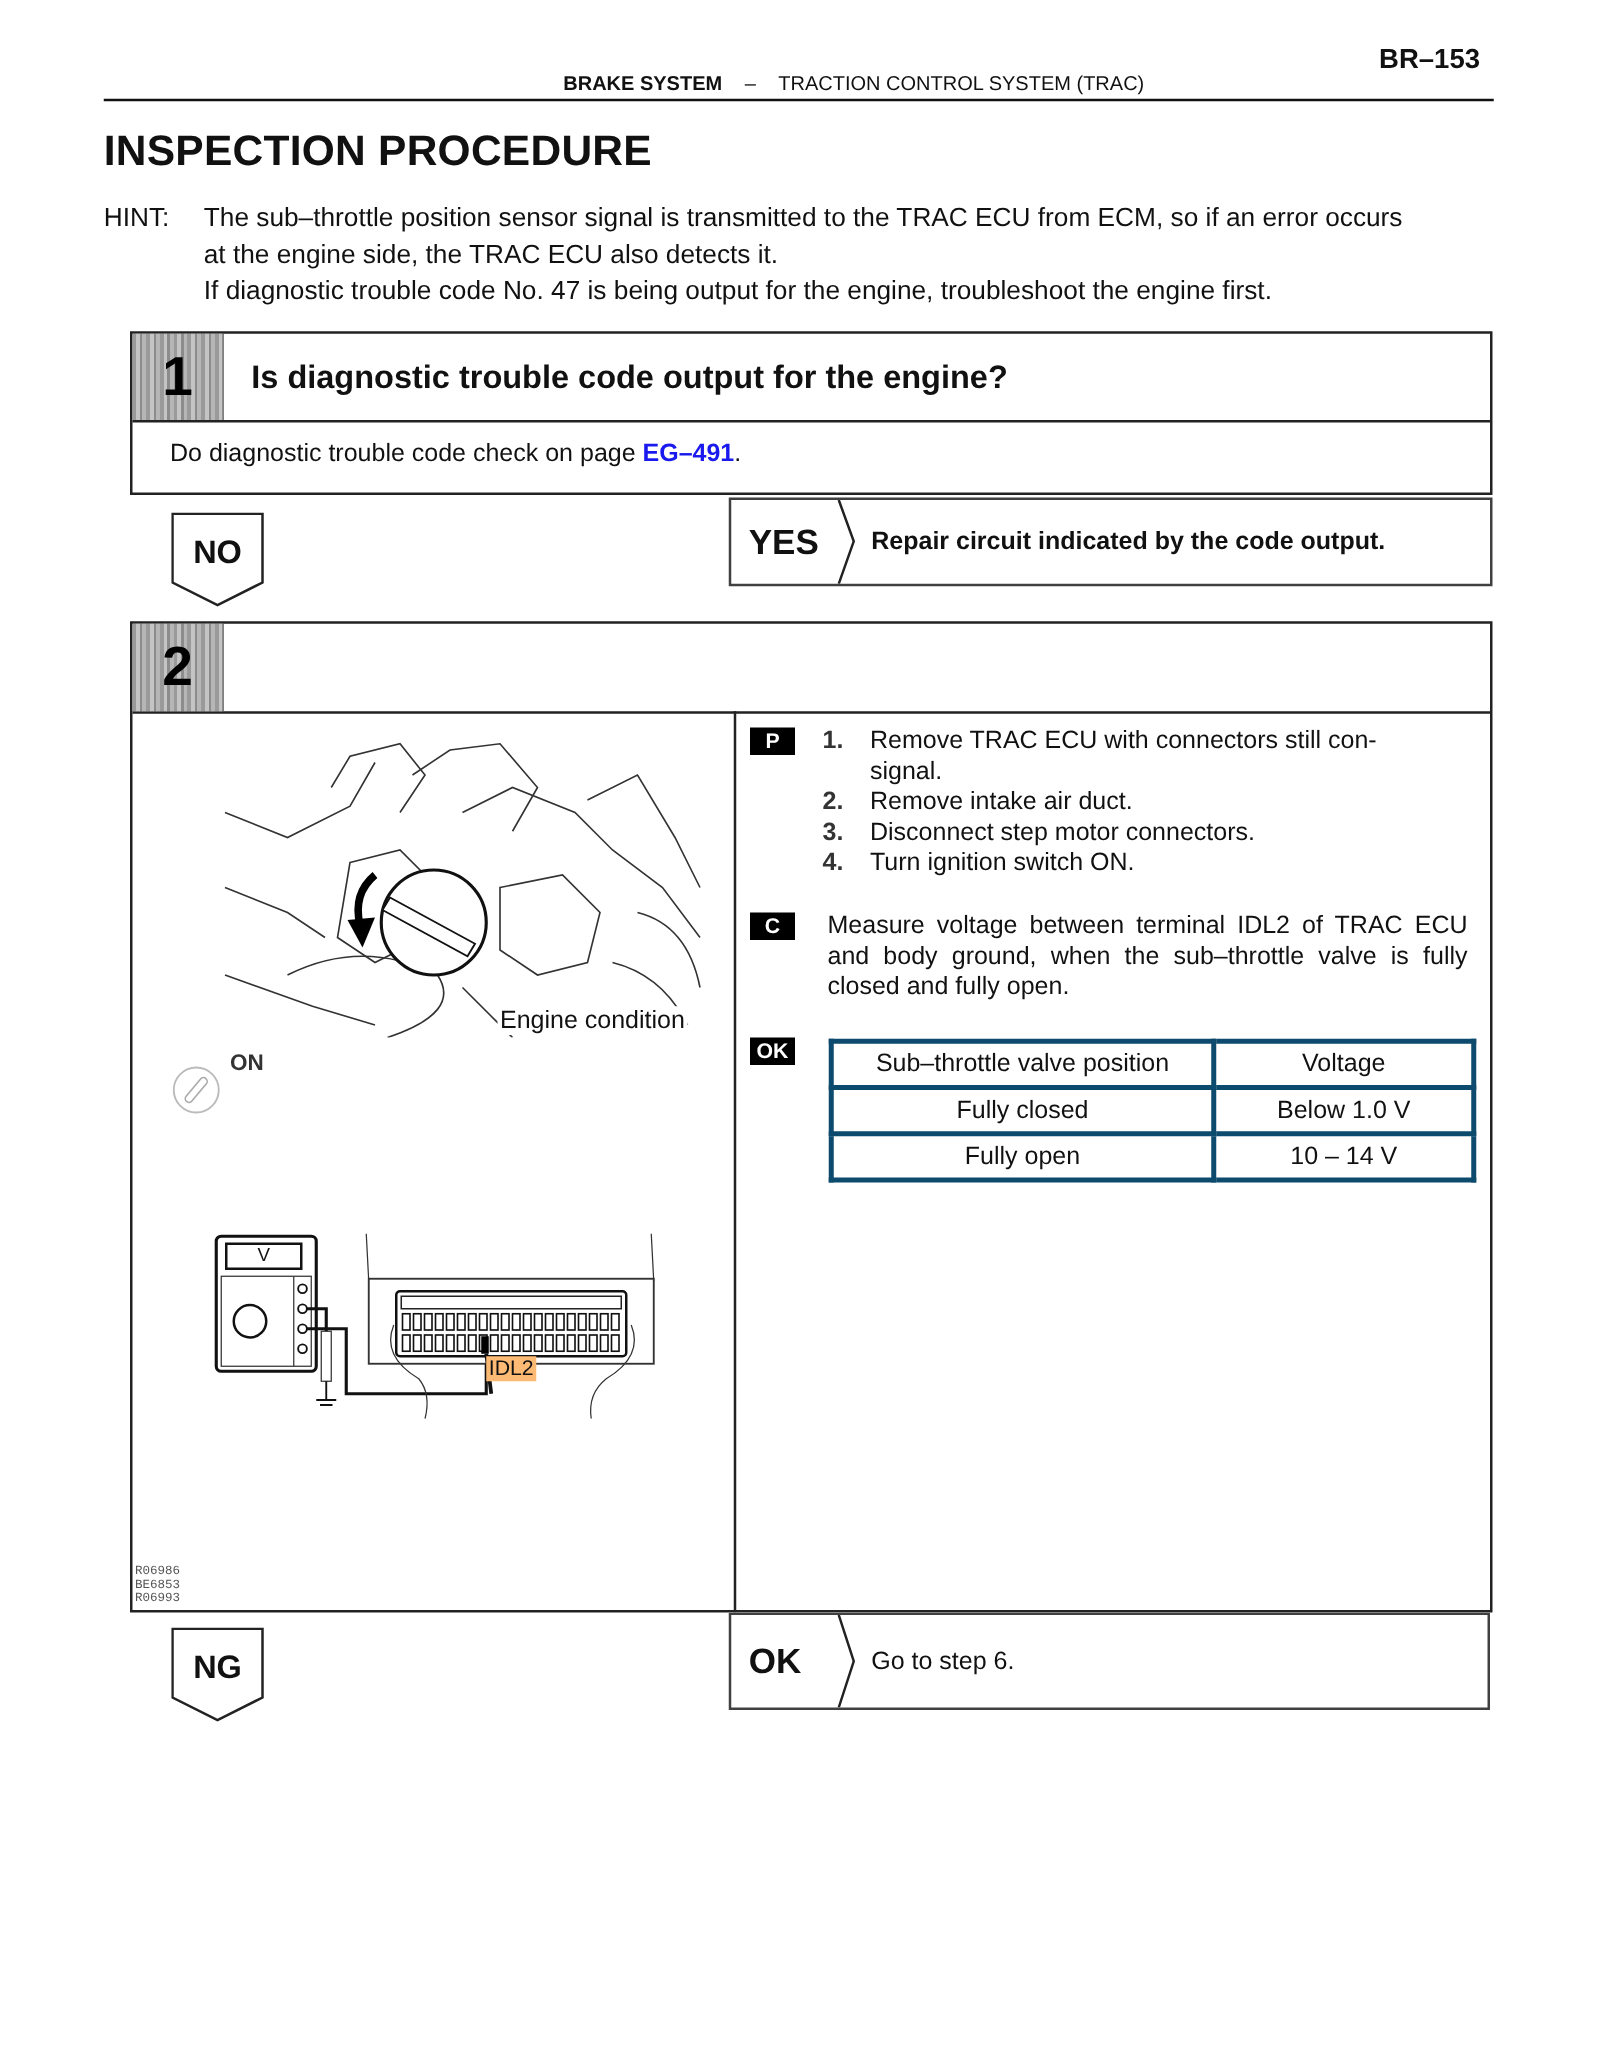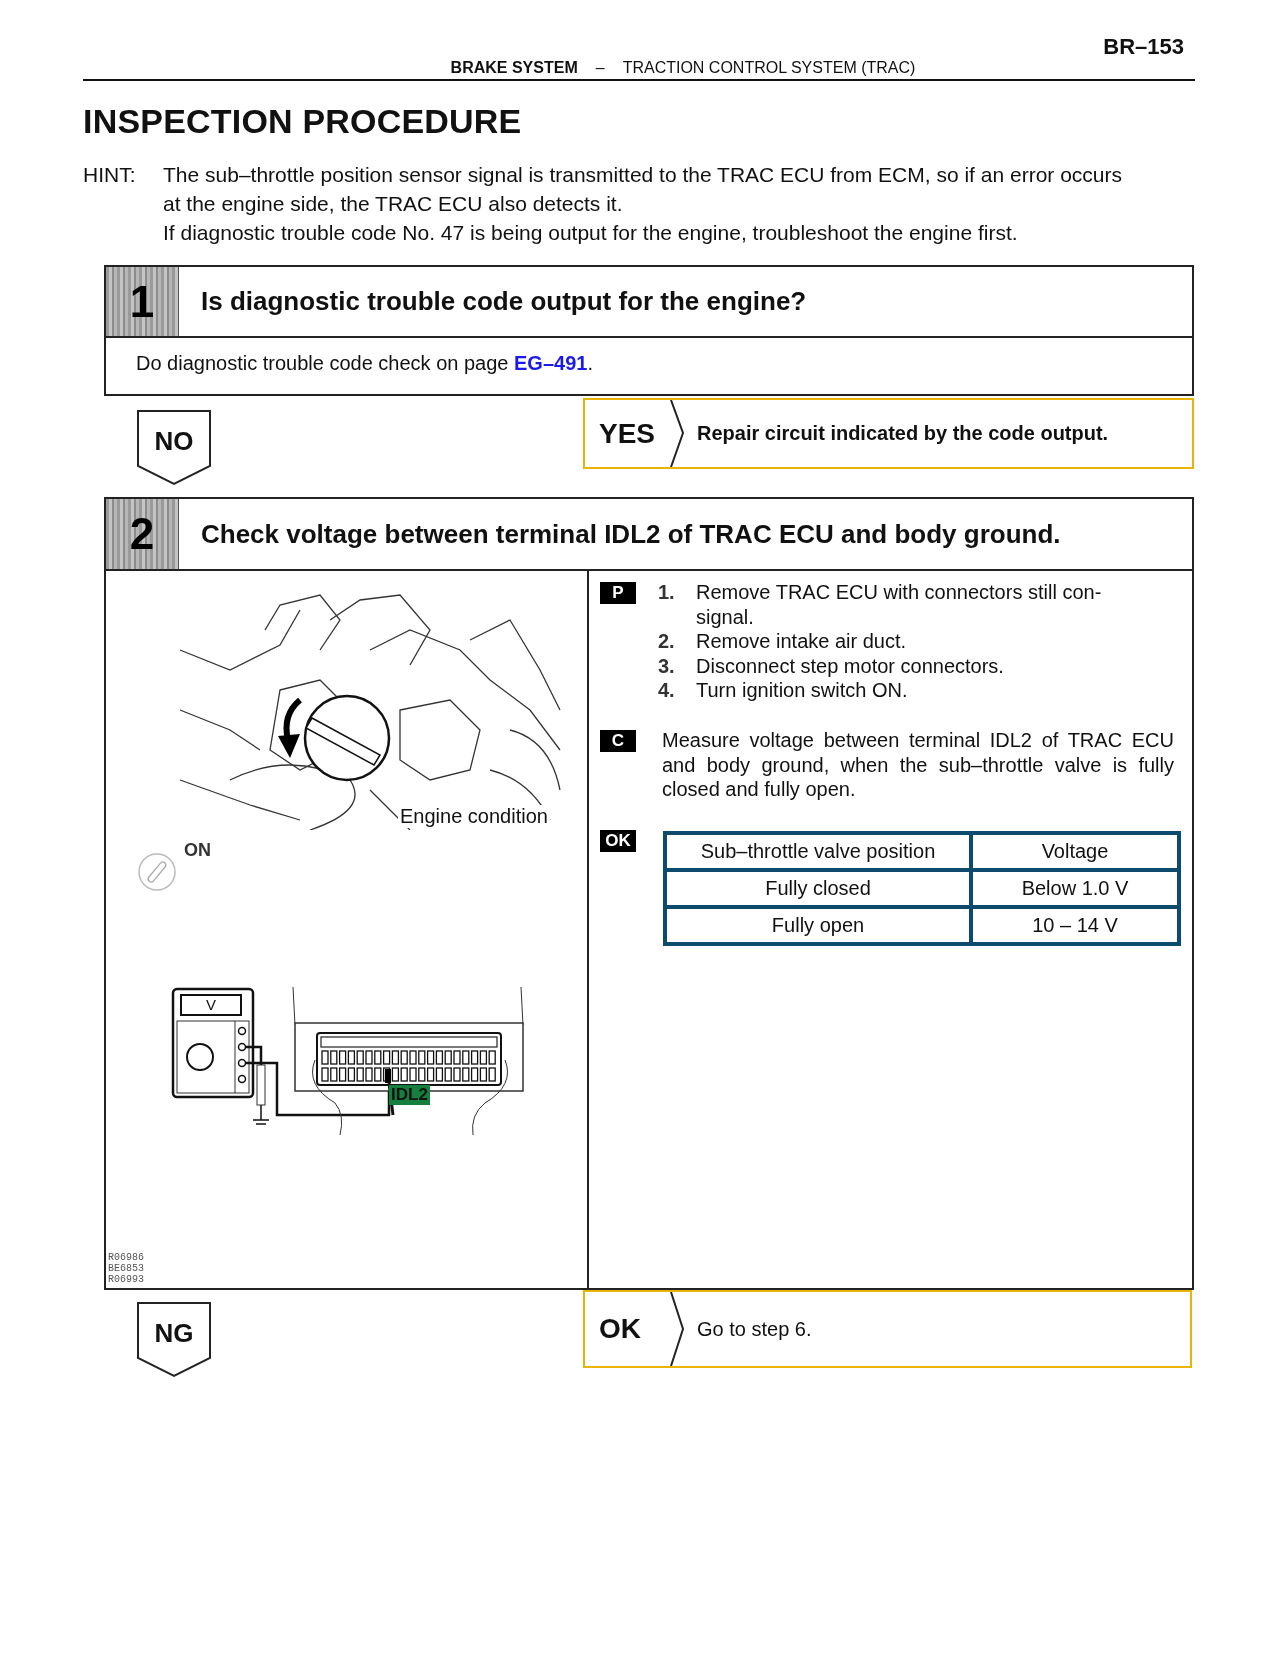--- a/index.html
+++ b/index.html
@@ -19,21 +19,21 @@
 
   .box{border:2px solid #222;background:#fff;box-sizing:border-box;}
   .step-header{display:flex;align-items:stretch;border-bottom:2px solid #222;}
   .badge{width:72px;background:repeating-linear-gradient(90deg,#9a9a9a 0 3px,#c4c4c4 3px 6px,#8c8c8c 6px 8px,#b6b6b6 8px 11px);
          display:flex;align-items:center;justify-content:center;font-size:44px;font-weight:bold;color:#000;border-right:1px solid #555;}
   .step-title{display:flex;align-items:center;padding-left:22px;font-size:26px;font-weight:bold;}
 
   .link{color:#1a1aee;font-weight:bold;cursor:pointer;}
   .down-arrow{width:76px;}
   .down-arrow svg{display:block;}
-  .branch{display:flex;align-items:center;border:2px solid #eab308;box-sizing:border-box;background:#fff;}
+  .branch{display:flex;align-items:center;border:2px solid #404040;box-sizing:border-box;background:#fff;}
   .branch .tag{font-size:28px;font-weight:bold;padding-left:14px;width:70px;}
   .branch .chev{width:16px;height:100%;}
   .branch .txt{padding-left:12px;font-size:20px;}
 
   .tagbox{display:inline-block;background:#000;color:#fff;font-weight:bold;font-size:17px;text-align:center;line-height:22px;width:36px;height:22px;}
   .proc-list{font-size:20px;line-height:24.5px;}
   .proc-item{display:flex;}
   .proc-num{width:38px;font-weight:bold;color:#333;}
   .proc-text{flex:1;}
   table.spec{border-collapse:collapse;font-size:20px;}
@@ -82,21 +82,20 @@
   <span class="tag">YES</span>
   <svg class="chev" viewBox="0 0 16 71" preserveAspectRatio="none">
       <path d="M2 0 L14 35 L2 71" fill="none" stroke="#222" stroke-width="2"></path>
     </svg>
   <span class="txt" style="font-weight:bold;">Repair circuit indicated by the code output.</span>
 </div>
 
 <div class="abs box" style="left:104px;top:497px;width:1090px;height:793px;">
   <div class="step-header" style="height:70px;">
     <div class="badge">2</div>
-    <div class="step-title">Check voltage between terminal IDL2 of TRAC ECU and body ground.</div>
   </div>
 
   <div class="abs" style="left:481px;top:70px;width:2px;height:721px;background:#222;"></div>
 </div>
 
 <div class="abs" style="left:170px;top:590px;width:400px;height:240px;">
   <svg width="400" height="240" viewBox="0 0 400 240">
     <g fill="none" stroke="#333" stroke-width="1.3">
       <path d="M10 60 L60 80 L110 55 L130 20"></path>
       <path d="M10 120 L60 140 L90 160"></path>
@@ -193,21 +192,21 @@
         <rect x="306.6" y="83" width="6" height="13"></rect>
         <rect x="315.4" y="83" width="6" height="13"></rect>
         <rect x="324.20000000000005" y="83" width="6" height="13"></rect>
       </g>
     <rect x="220" y="84" width="6" height="14" fill="#000"></rect>
     <path d="M150 75 Q140 100 170 118 Q180 130 175 150" fill="none" stroke="#333" stroke-width="1"></path>
     <path d="M340 75 Q350 100 320 118 Q305 130 308 150" fill="none" stroke="#333" stroke-width="1"></path>
     <path d="M224 98 L228 130" stroke="#111" stroke-width="3"></path>
   </svg>
   <div class="abs" style="left:16px;top:10px;width:60px;text-align:center;font-size:15px;line-height:20px;">V</div>
-  <div class="abs" style="left:224px;top:100px;font-size:17px;font-weight:bold;background:#15803d;padding:0 2px;">IDL2</div>
+  <div class="abs" style="left:224px;top:100px;font-size:17px;font-weight:normal;background:#fdba74;padding:0 2px;">IDL2</div>
 </div>
 
 <div class="abs figcodes" style="left:108px;top:1252px;">
   <div>R06986</div>
   <div>BE6853</div>
   <div>R06993</div>
 </div>
 
 <div class="abs" style="left:600px;top:580px;width:575px;">
   <span class="tagbox" style="position:absolute;left:0;top:2px;">P</span>

